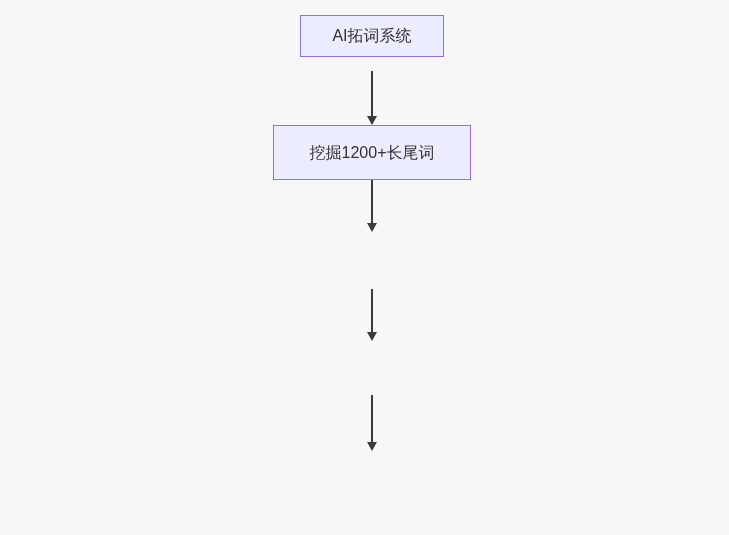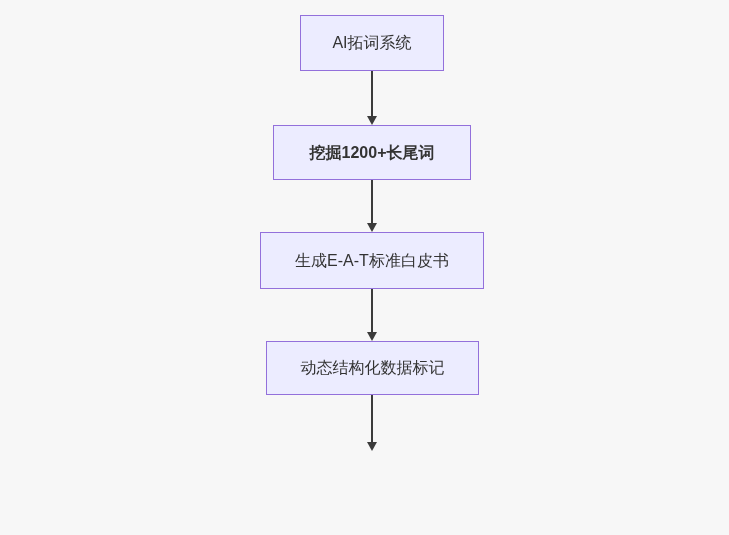--- a/index.html
+++ b/index.html
@@ -49,22 +49,22 @@
     position: absolute;
     left: 1px;
     bottom: 0;
     width: 0;
     height: 0;
     border-left: 5px solid transparent;
     border-right: 5px solid transparent;
     border-top: 9px solid var(--edge-color);
   }
   
-  .n1 { left: 300px; top: 15px;  width: 144px; height: 56px; }
-  .n2 { left: 273px; top: 125px; width: 198px; height: 55px; font-weight: bold; }
+  .n1 { left: 300px; top: 15px;  width: 144px; height: 42px; }
+  .n2 { left: 273px; top: 125px; width: 198px; height: 55px; }
   .n3 { left: 260px; top: 232px; width: 224px; height: 57px; }
   .n4 { left: 266px; top: 341px; width: 213px; height: 54px; }
   .n5 { left: 255px; top: 451px; width: 234px; height: 56px; }
   
   .e1 { top: 71px;  height: 54px; }
   .e2 { top: 180px; height: 52px; }
   .e3 { top: 289px; height: 52px; }
   .e4 { top: 395px; height: 56px; }
 </style>
 </head>
@@ -83,32 +83,26 @@
 
   <div class="node n2">
     <span>挖掘1200+长尾词</span>
   </div>
 
   <div class="edge e2">
     <div class="arrow-line"></div>
     <div class="arrow-head"></div>
   </div>
 
-  <div class="node n3">
-    <span>生成E-A-T标准白皮书</span>
-  </div>
 
   <div class="edge e3">
     <div class="arrow-line"></div>
     <div class="arrow-head"></div>
   </div>
 
-  <div class="node n4">
-    <span>动态结构化数据标记</span>
-  </div>
 
   <div class="edge e4">
     <div class="arrow-line"></div>
     <div class="arrow-head"></div>
   </div>
 
 
 </div>
 
 </body></html>

